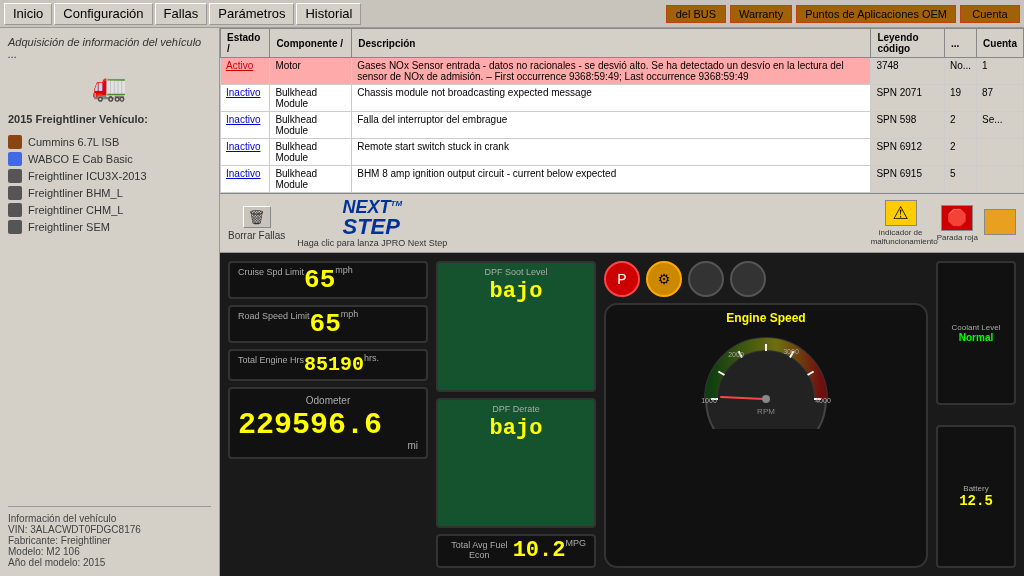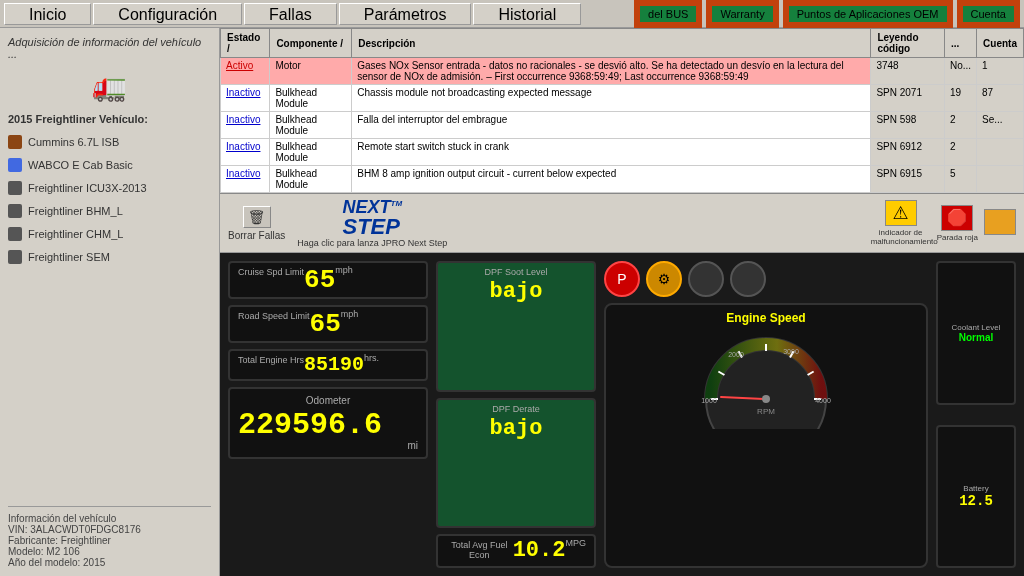--- a/index.html
+++ b/index.html
@@ -28,33 +28,33 @@
       align-items: center;
       border-bottom: 1px solid #999;
       padding: 0 4px;
       gap: 2px;
     }
     .top-nav-btn {
       background: #d4d0c8;
       border: 1px solid #999;
       border-top: 1px solid #fff;
       border-left: 1px solid #fff;
-      padding: 2px 24px;
-      font-size: 16px;
+      padding: 2px 8px;
+      font-size: 13px;
       cursor: pointer;
       height: 22px;
     }
     .top-nav-right {
       margin-left: auto;
       display: flex;
       gap: 4px;
     }
     .top-nav-right-item {
-      background: #15803d;
-      border: 6px solid #c2410c;
+      background: #a16207;
+      border: 1px solid #c2410c;
       padding: 2px 8px;
       font-size: 11px;
       text-align: center;
       min-width: 60px;
     }
 
     
     .main-content {
       display: flex;
       flex: 1;
@@ -83,21 +83,21 @@
     }
     .vehicle-header {
       font-size: 11px;
       font-weight: bold;
       color: #333;
       margin-bottom: 4px;
     }
     .component-list {
       display: flex;
       flex-direction: column;
-      gap: 9px;
+      gap: 3px;
     }
     .component-item {
       display: flex;
       align-items: center;
       gap: 6px;
       font-size: 11px;
       color: #333;
     }
     .component-icon {
       width: 14px;
@@ -334,21 +334,21 @@
       justify-content: center;
       font-size: 16px;
     }
     .warning-light.red-active { background: #cc0000; border-color: #ff4444; }
     .warning-light.amber-active { background: #cc8800; border-color: #ffaa00; }
 
     .engine-speed-box {
       flex: 1;
       background: #111;
       border: 2px solid #333;
-      border-radius: 8px;
+      border-radius: 13px;
       padding: 6px;
       display: flex;
       flex-direction: column;
       align-items: center;
     }
     .engine-speed-label {
       color: #ffff00;
       font-size: 12px;
       font-weight: bold;
       margin-bottom: 4px;

